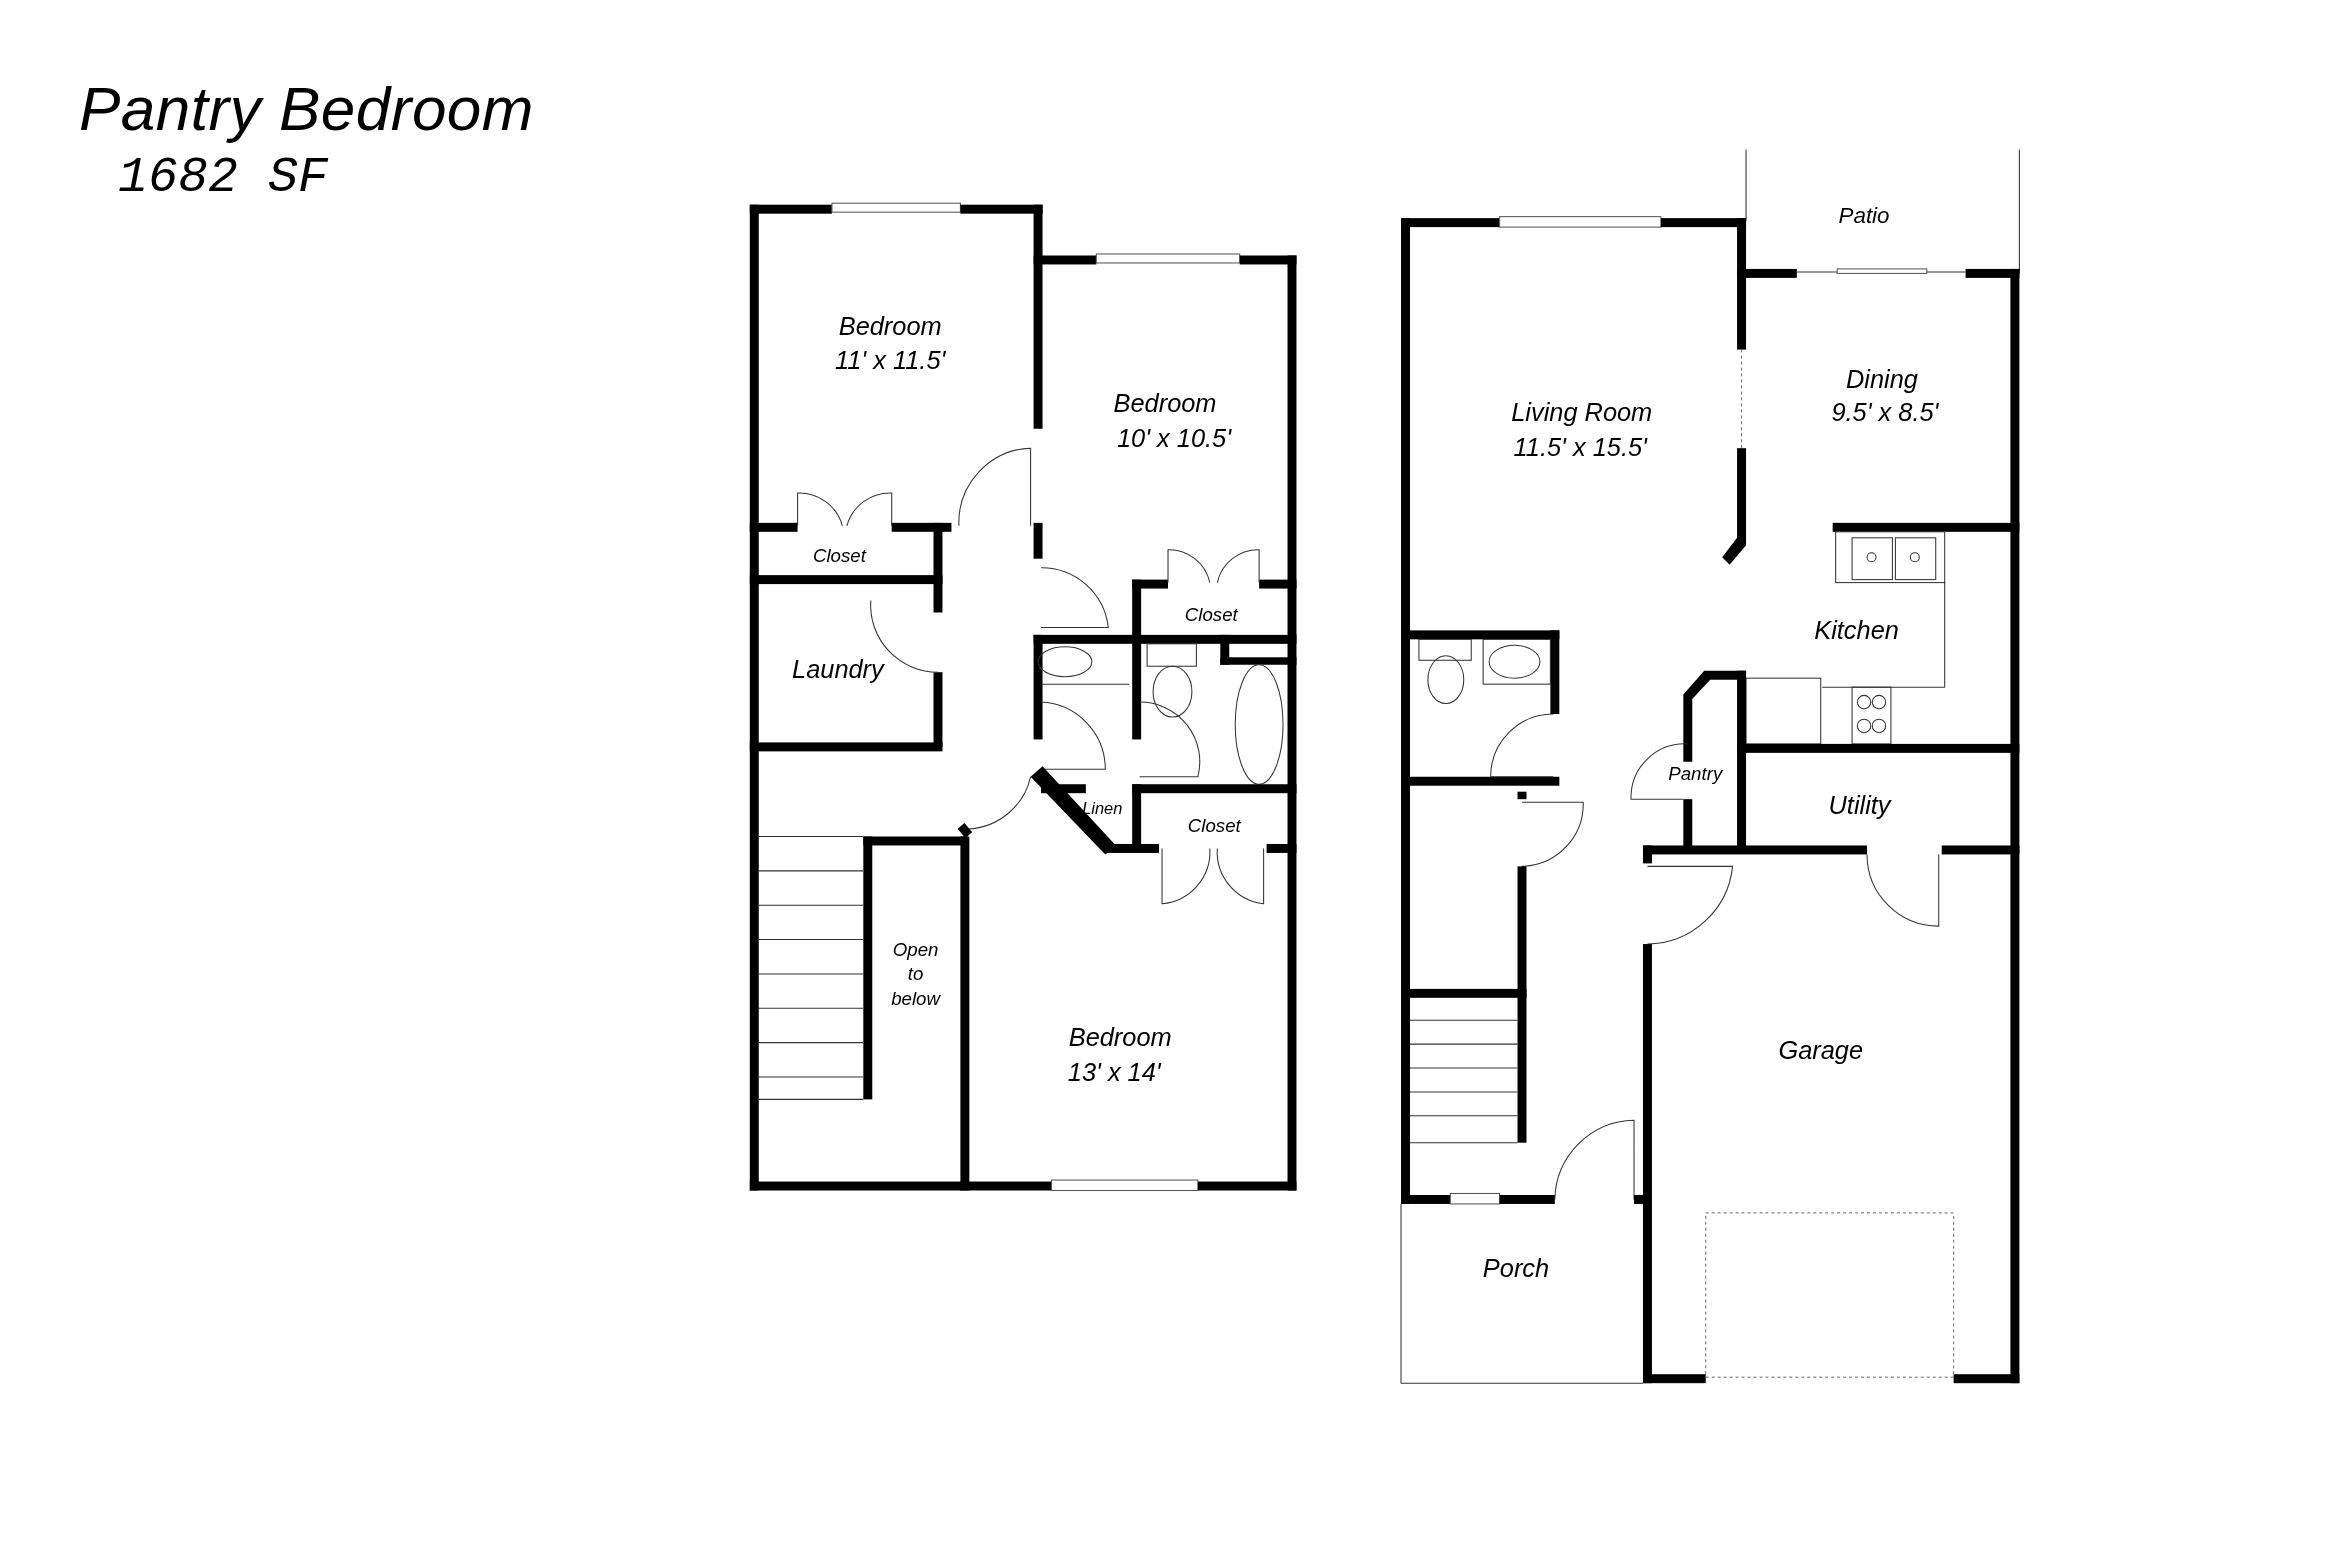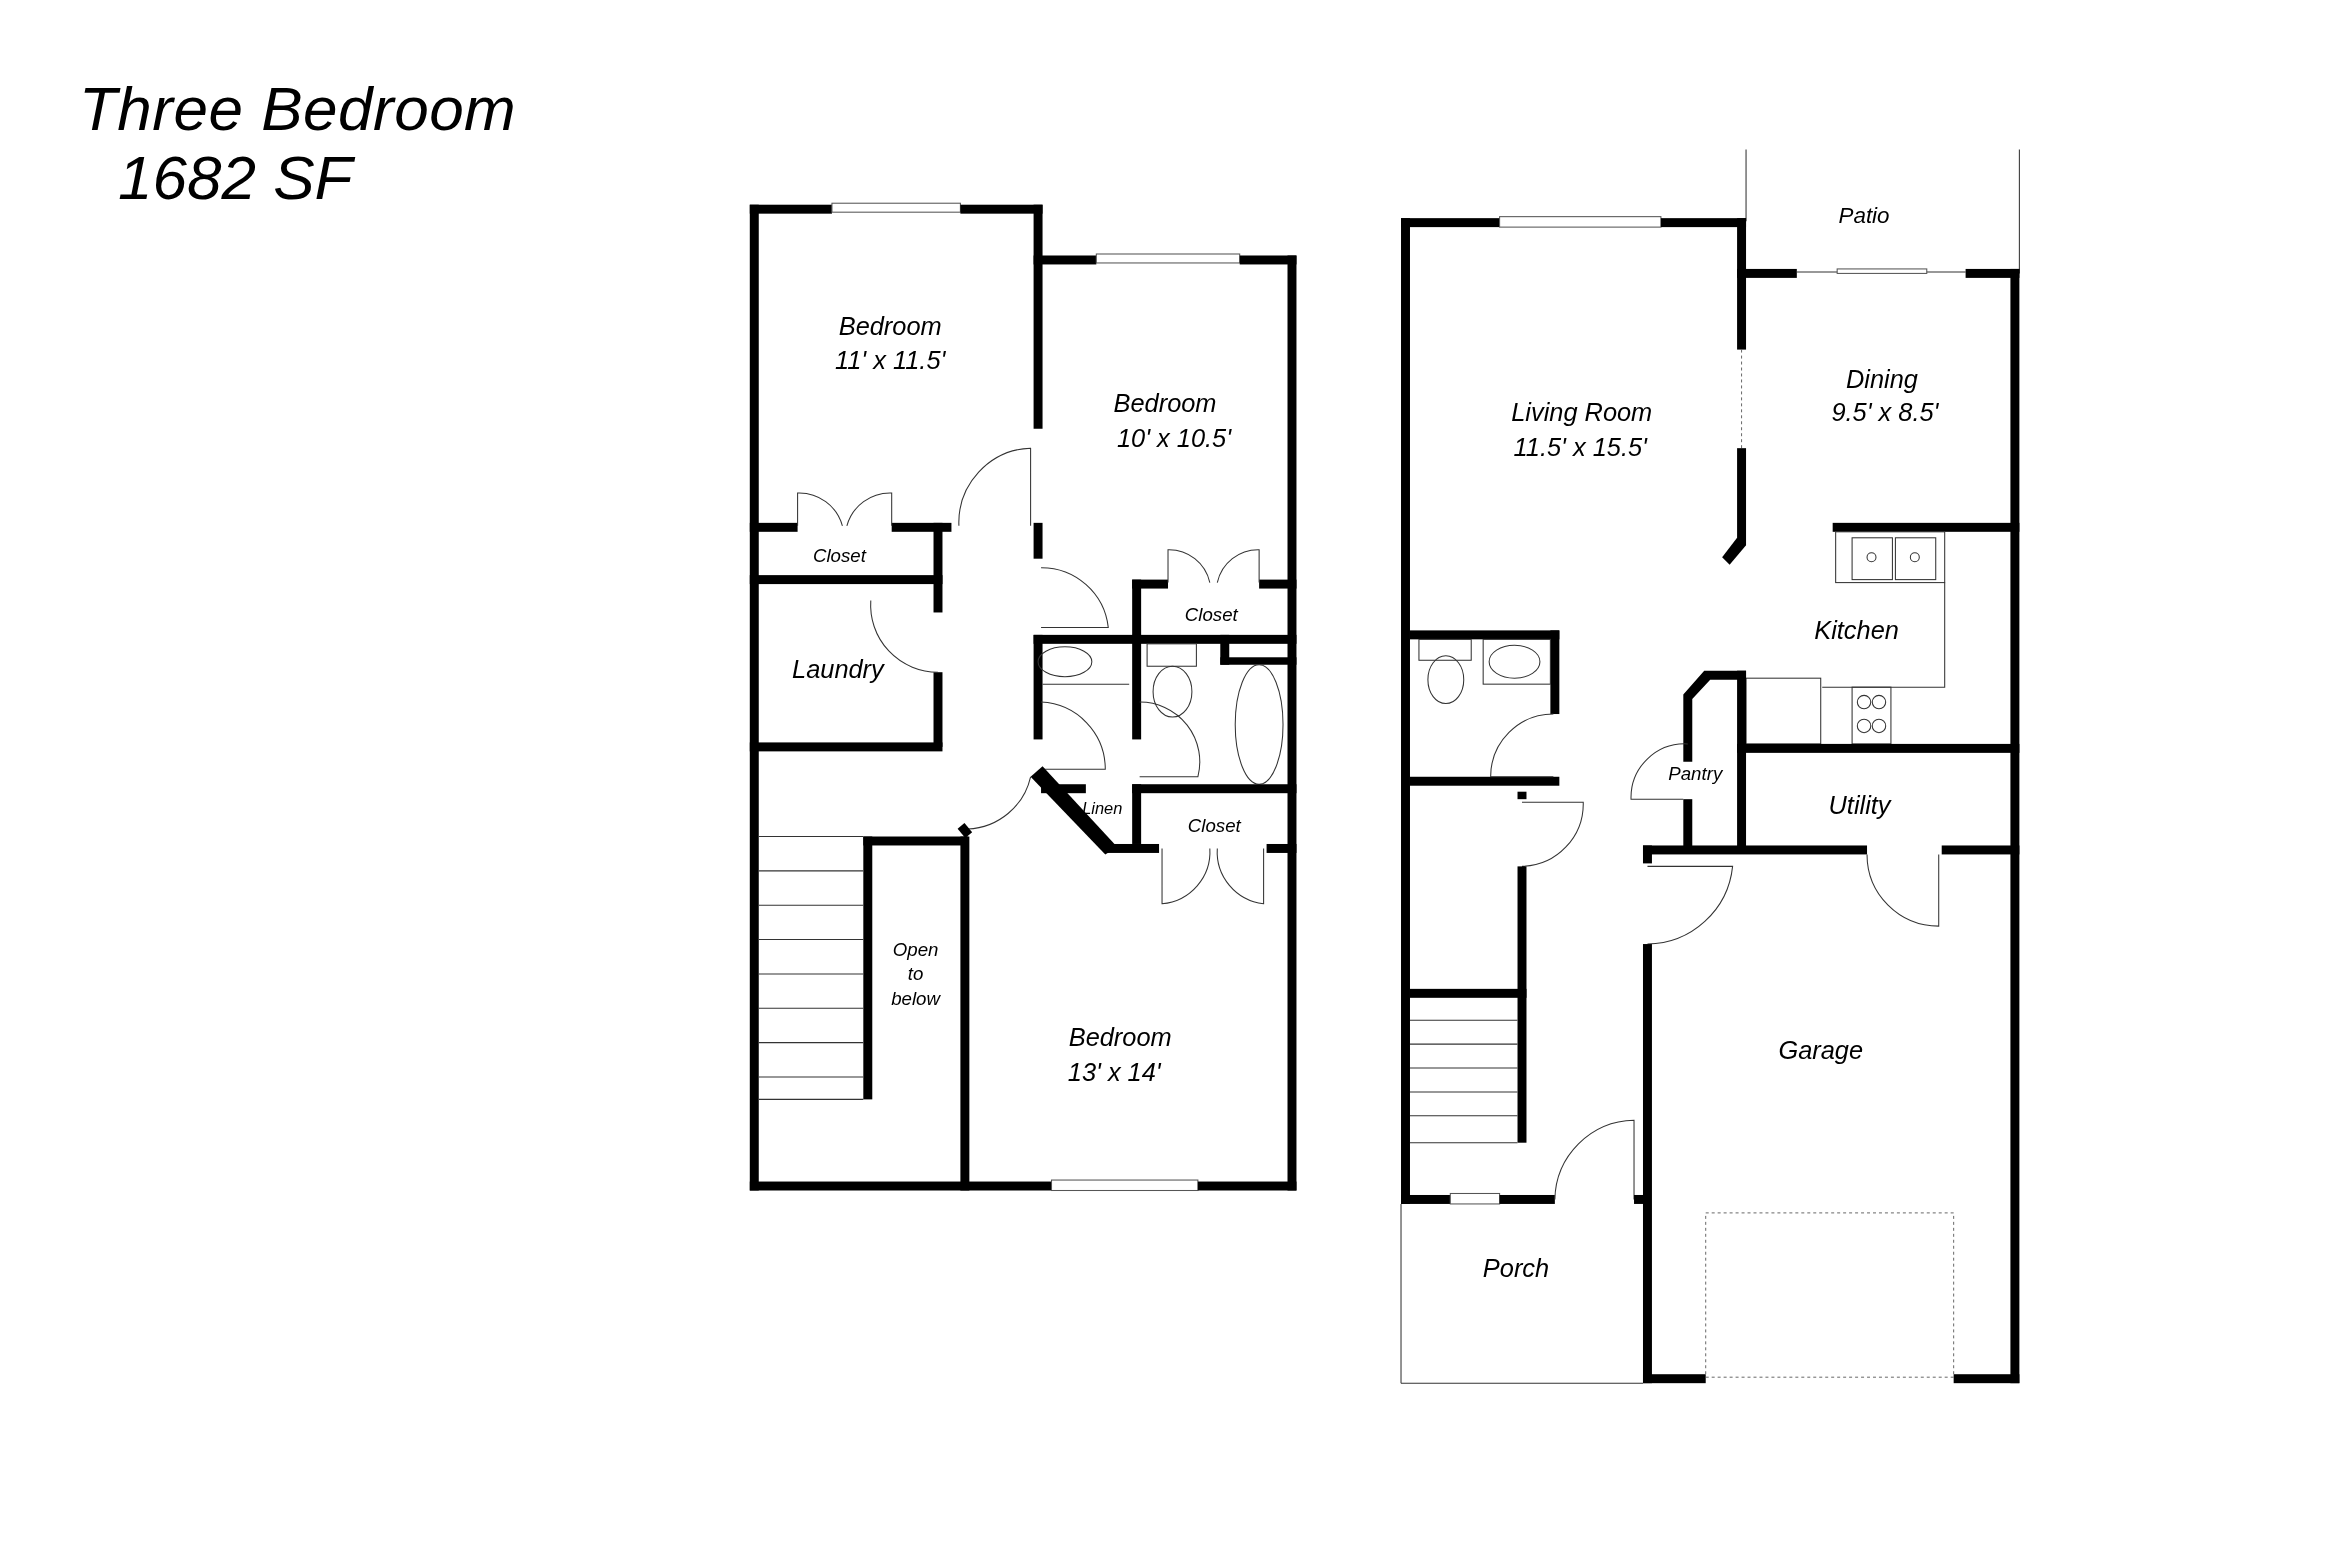--- a/index.html
+++ b/index.html
@@ -1,35 +1,35 @@
 <!DOCTYPE html>
 <html style="font-size:8px"><head>
   <meta charset="utf-8">
   <style>
     html, body { margin: 0; padding: 0; background: #ffffff; }
     body { width: 2342px; height: 1561px; overflow: hidden; position: relative; }
     #plan { position: absolute; left: 0; top: 0; width: 2342px; height: 1561px; }
     .title-block { position: absolute; left: 79px; top: 74px; font-family: "Liberation Sans", sans-serif; font-style: italic; color: #000; }
     .title-block .t1 { font-size: 62px; letter-spacing: 0.5px; line-height: 69px; display:block; }
-    .title-block .t2 { font-size: 62px; line-height: 69px; display:block; padding-left: 39px; }
+    .title-block .t2 { font-size: 50px; line-height: 69px; display:block; padding-left: 39px; font-family: Liberation Mono, monospace; }
     .wall { fill: #000; }
     .thin { stroke: #333; stroke-width: 0.7; fill: none; }
     .dash { stroke: #555; stroke-width: 0.6; fill: none; stroke-dasharray: 2 2; }
     .win { fill: #fff; stroke: #555; stroke-width: 0.7; }
     .lbl { font-family: "Liberation Sans", sans-serif; font-style: italic; fill: #000; text-anchor: middle; }
     .lbl-lg { font-size: 17px; }
     .lbl-md { font-size: 15px; }
     .lbl-sm { font-size: 12.5px; }
     .lbl-xs { font-size: 11px; }
   </style>
 </head>
 <body>
 
 <div class="title-block">
-  <span class="t1">Three Bedroom</span>
+  <span class="t1">Pantry Bedroom</span>
   <span class="t2">1682 SF</span>
 </div>
 
 <svg id="plan" viewBox="0 0 1568 1045" xmlns="http://www.w3.org/2000/svg">
 
   <g>
 
     <rect class="wall" x="502" y="137" width="6" height="660"></rect>
     <rect class="wall" x="502" y="137" width="55" height="6"></rect>
     <rect class="win" x="557" y="136" width="86" height="6"></rect>

